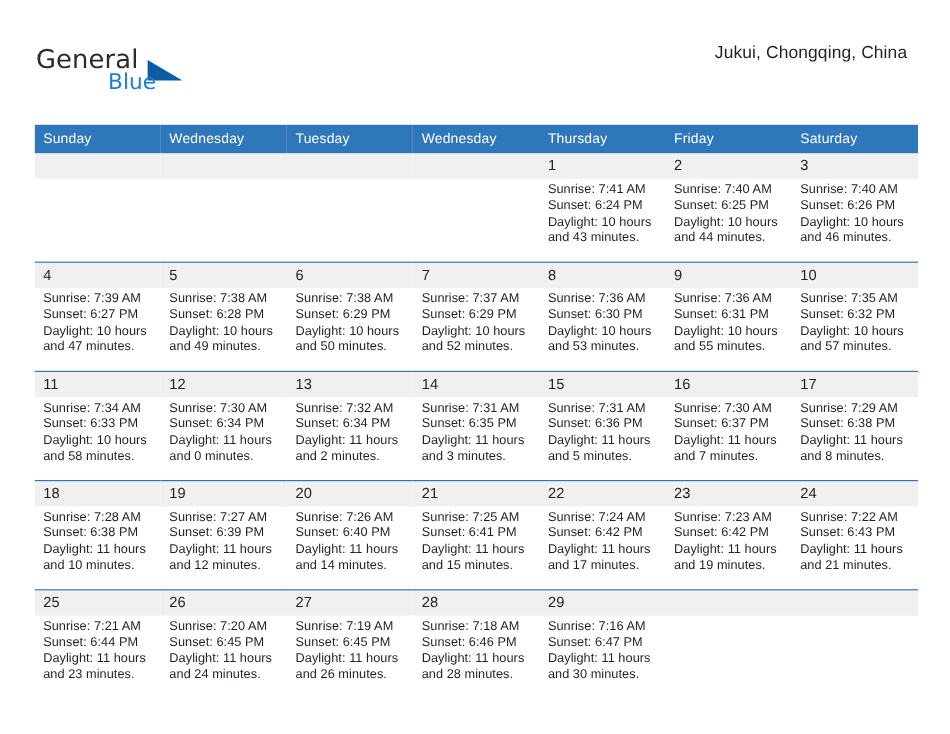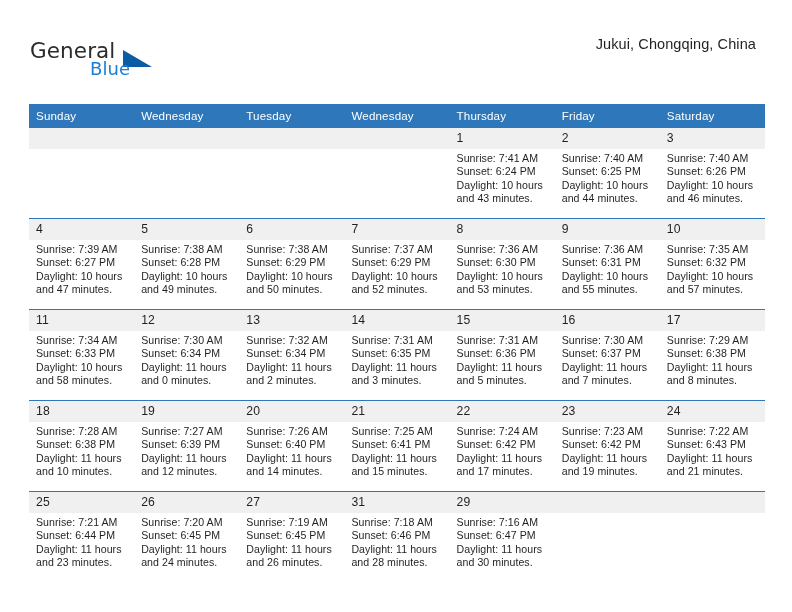--- a/index.html
+++ b/index.html
@@ -466,21 +466,21 @@
         <td>
           <div class="daynum">27</div>
           <div class="info">
             <div>Sunrise: 7:19 AM</div>
             <div>Sunset: 6:45 PM</div>
             <div>Daylight: 11 hours</div>
             <div>and 26 minutes.</div>
           </div>
         </td>
         <td>
-          <div class="daynum">31</div>
+          <div class="daynum">28</div>
           <div class="info">
             <div>Sunrise: 7:18 AM</div>
             <div>Sunset: 6:46 PM</div>
             <div>Daylight: 11 hours</div>
             <div>and 28 minutes.</div>
           </div>
         </td>
         <td>
           <div class="daynum">29</div>
           <div class="info">

